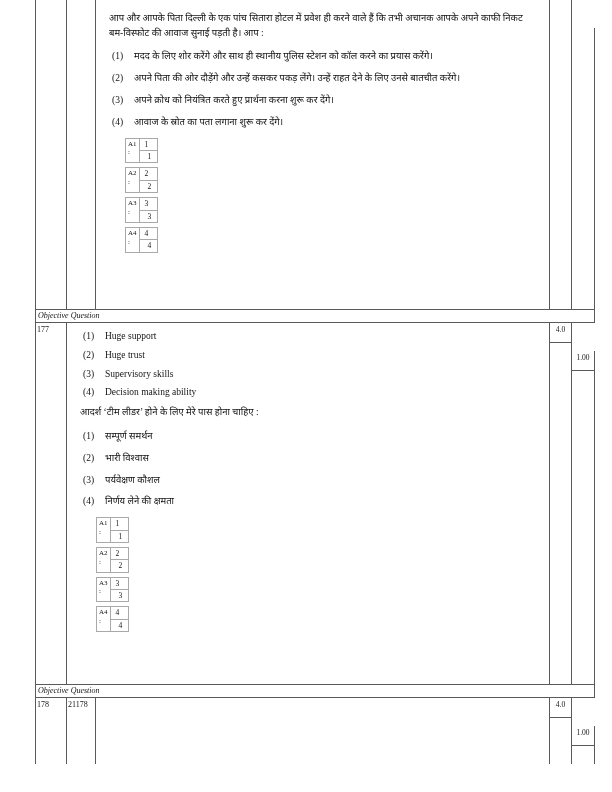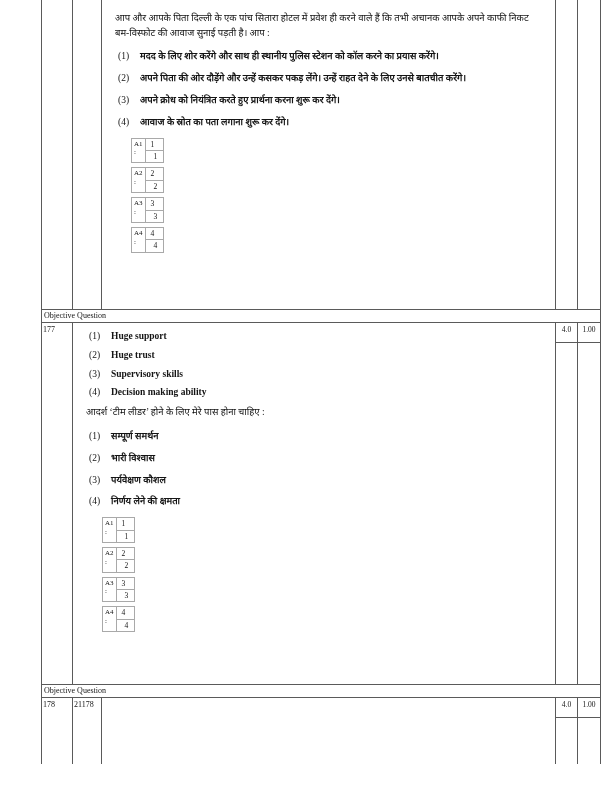--- a/index.html
+++ b/index.html
@@ -4,57 +4,57 @@
 <style>
   * { box-sizing: border-box; }
   html, body { margin: 0; padding: 0; }
   body {
     width: 612px; height: 792px;
     background: #ffffff;
     color: #141414;
     font-family: "Liberation Serif", "DejaVu Serif", serif;
   }
   .sheet { position: relative; width: 612px; height: 792px; overflow: hidden; background:#fff; }
-  .qtable { position: absolute; left: 41px; top: 0; width: 560px; display: flex; flex-direction: column; }
+  .qtable { position: absolute; left: 35px; top: 0; width: 560px; display: flex; flex-direction: column; }
 
   .row { display: flex; width: 100%; border-bottom: 1px solid #5a5a5a; }
   .row > .cell { border-right: 1px solid #5a5a5a; overflow: hidden; }
   .row > .cell:first-child { border-left: 1px solid #5a5a5a; }
 
   .col-serial { width: 32px; flex: none; }
   .col-qid    { width: 29px; flex: none; }
   .col-content{ flex: 1; }
   .col-marks  { width: 22px; flex: none; }
-  .col-neg    { width: 23px; flex: none; }
+  .col-neg    { width: 23px; flex: none; margin-top: 28px; }
 
   .row-prev { height: 310px; }
   .row-oq   { height: 13px; }
   .row-q177 { height: 362px; }
   .row-q178 { height: 66px; border-bottom: none; }
 
   .oq-cell {
     width: 100%; font-size: 8px; line-height: 11px;
-    padding: 0 2px; border-left: 1px solid #5a5a5a; border-right: 1px solid #5a5a5a;
+    padding: 0 2px; border-left: 1px solid #5a5a5a; border-right: 1px solid #5a5a5a; font-style: italic;
   }
 
   .num-cell { font-size: 8px; padding: 2px 1px; line-height: 1.2; }
   .marks-box {
     border-bottom: 1px solid #5a5a5a;
     font-size: 7.5px; text-align: center; padding: 2px 0 8px;
   }
 
   .content-inner { padding: 7px 14px 0 13px; }
 
   .qtext { font-size: 9.5px; line-height: 1.55; margin: 0 0 8px 0; }
   .qtext.hi { margin-top: 4px; margin-bottom: 10px; }
 
   .opt { display: flex; font-size: 9.5px; line-height: 1.35; margin: 0 0 6px 0; padding-left: 3px; }
   .opt.hi { margin-bottom: 9px; }
   .opt-num { width: 22px; flex: none; }
-  .opt-text { flex: 1; font-weight: bold; }
+  .opt-text { flex: 1; }
 
   .ans-area { margin-top: 6px; padding-left: 0; }
   .ans-block { margin-bottom: 4px; padding-left: 16px; }
   .ans { border-collapse: collapse; }
   .ans td {
     border: 1px solid #a9a9a9;
     font-size: 7px; line-height: 1.25;
     padding: 1px 2px; vertical-align: top;
   }
   .ans td.al { width: 13px; }

